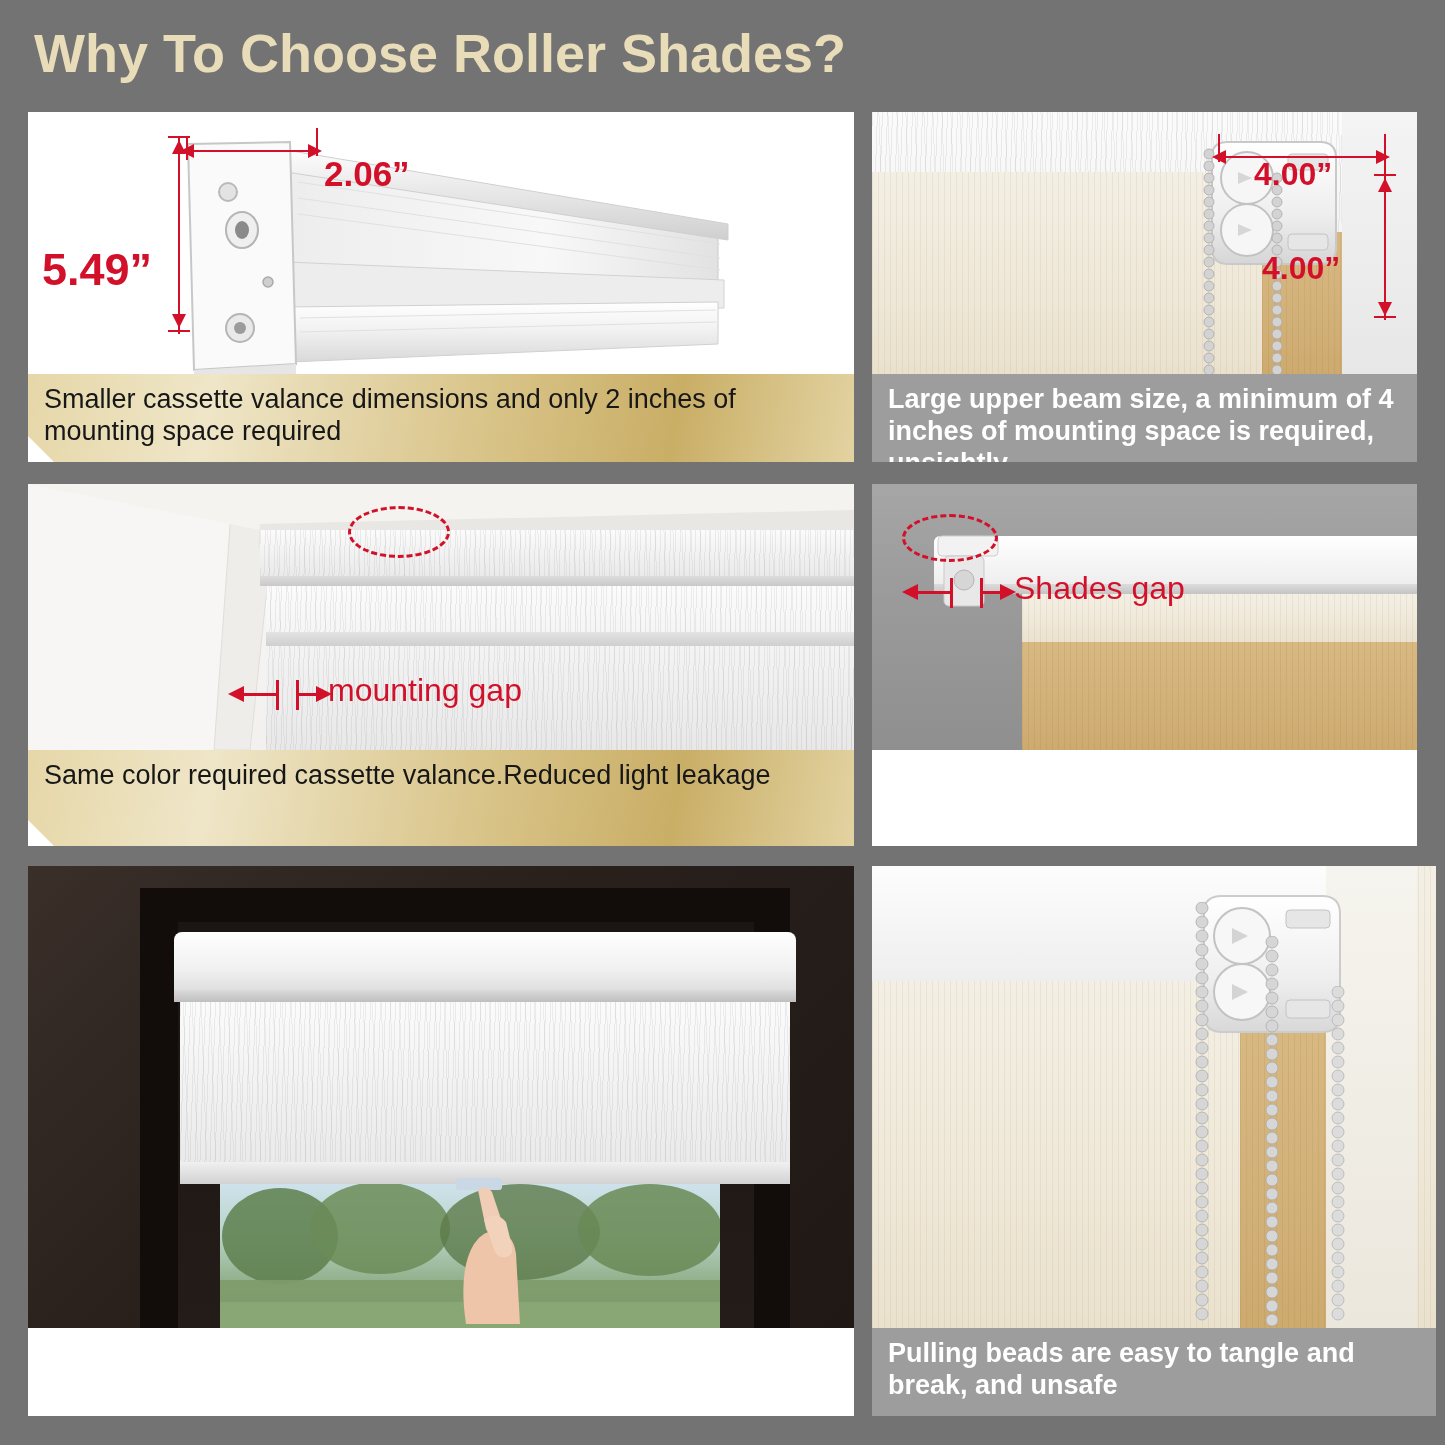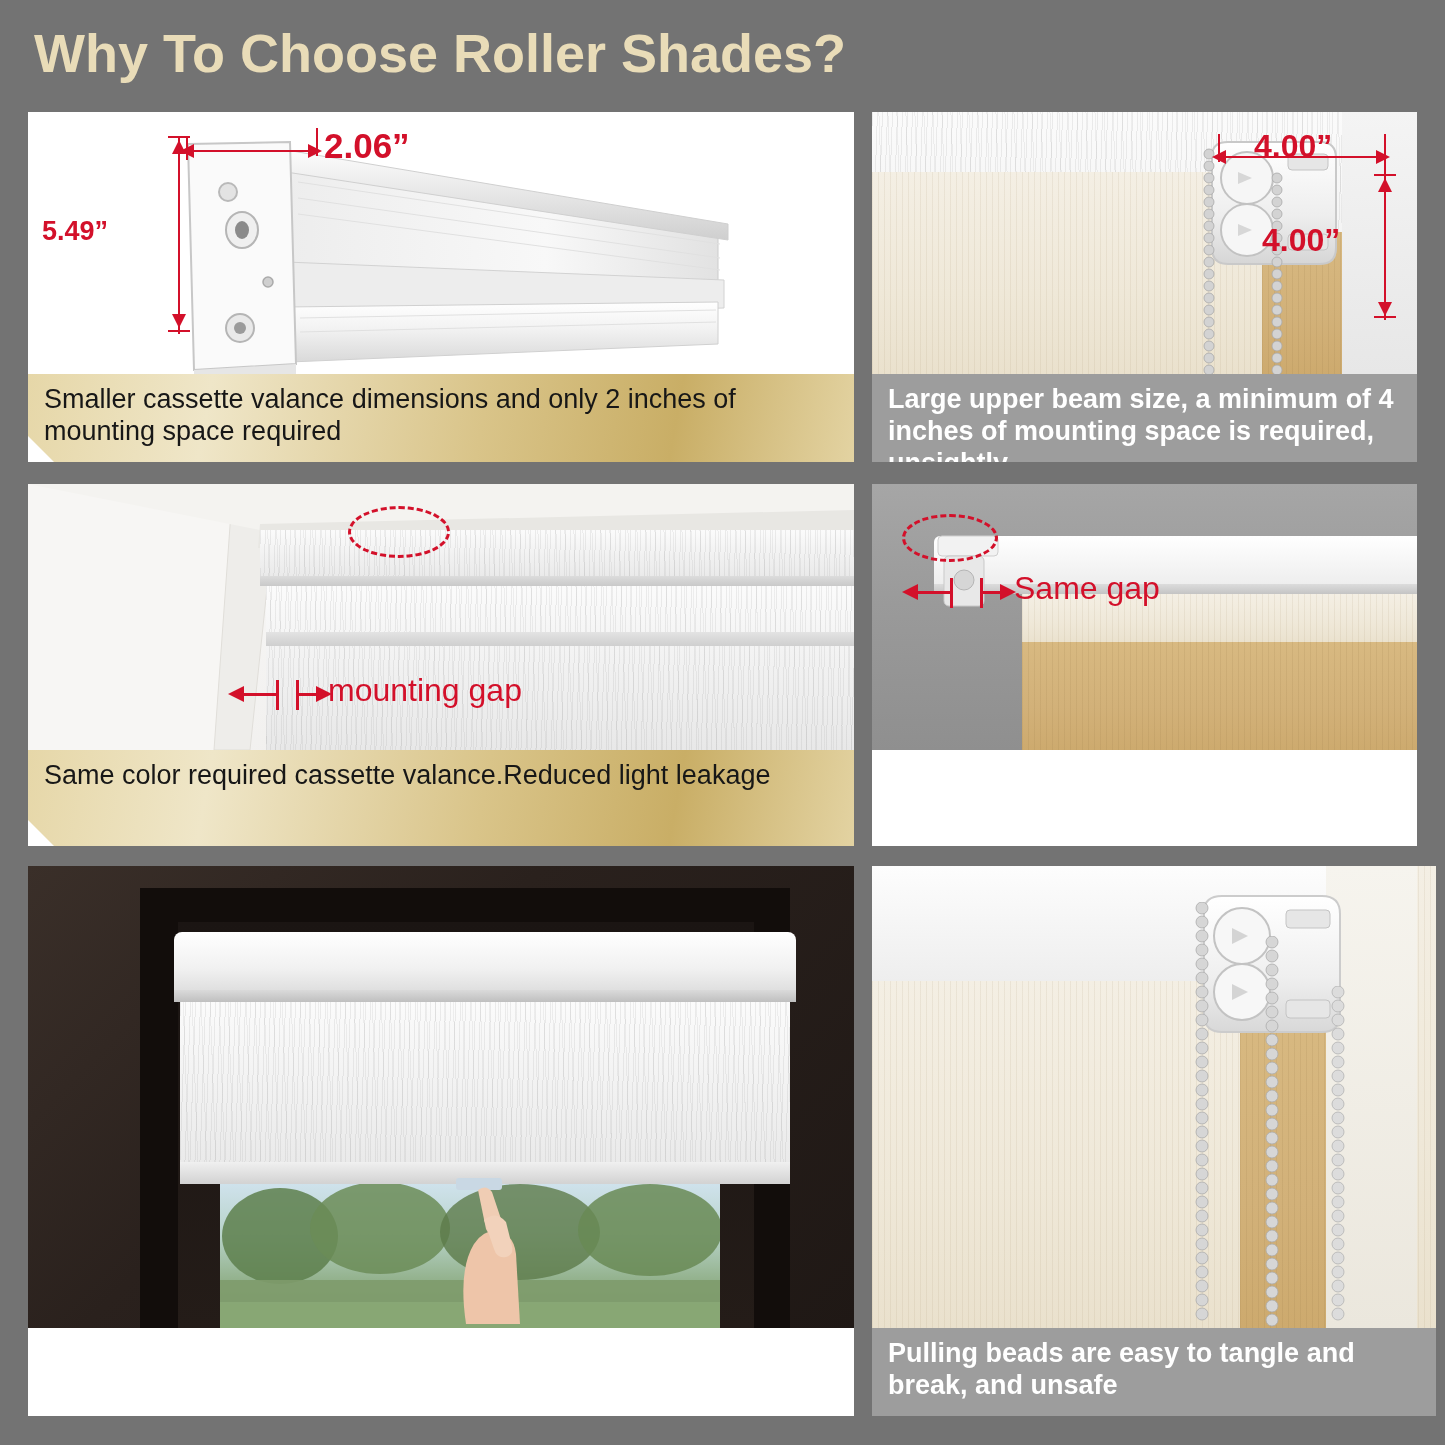--- a/index.html
+++ b/index.html
@@ -82,20 +82,21 @@
       repeating-linear-gradient(90deg, rgba(150,120,70,0.14) 0px, rgba(150,120,70,0.14) 1px, rgba(255,255,255,0) 1px, rgba(255,255,255,0) 6px),
       linear-gradient(180deg,#d8b981 0%, #d2b179 60%, #cdaa6e 100%);
   }
 
   
   .dim-label {
     position: absolute;
     color: #d3102a;
     font-weight: bold;
     white-space: nowrap;
+    margin-top: 28px;
   }
   .ann-red {
     position: absolute;
     color: #d3102a;
     font-weight: normal;
     white-space: nowrap;
   }
   .redline {
     position: absolute;
     background: #d3102a;
@@ -174,21 +175,21 @@
       <div>
         <div class="redline" style="left:150px; top:24px; width:2px; height:198px;"></div>
         <div class="redline" style="left:140px; top:24px; width:22px; height:2px;"></div>
         <div class="redline" style="left:140px; top:218px; width:22px; height:2px;"></div>
         <svg style="position:absolute; left:144px; top:28px;" width="14" height="16" viewBox="0 0 14 16">
             <polygon points="7,0 0,14 14,14" fill="#d3102a"></polygon>
           </svg>
         <svg style="position:absolute; left:144px; top:200px;" width="14" height="16" viewBox="0 0 14 16">
             <polygon points="7,16 0,2 14,2" fill="#d3102a"></polygon>
           </svg>
-        <div class="dim-label" style="left:14px; top:104px; font-size:27px;">5.49”</div>
+        <div class="dim-label" style="left:14px; top:104px; font-size:45px;">5.49”</div>
       </div>
     </div>
     <div class="caption gold clip" style="height:88px;">Smaller cassette valance dimensions and only 2 inches of mounting space required</div>
   </div>
 
   <div class="card" style="left:872px; top:112px; width:545px; height:350px;">
     <div class="photo fabric-white" style="height:334px;">
 
       <div style="position:absolute; left:0; top:60px; width:390px; height:202px;" class="fabric-cream"></div>
 
@@ -347,21 +348,21 @@
         <div class="redline" style="left:78px; top:94px; width:3px; height:30px;"></div>
         <div class="redline" style="left:108px; top:94px; width:3px; height:30px;"></div>
         <div class="redline" style="left:36px; top:107px; width:44px; height:3px;"></div>
         <div class="redline" style="left:110px; top:107px; width:20px; height:3px;"></div>
         <svg style="position:absolute; left:30px; top:100px;" width="18" height="16" viewBox="0 0 18 16">
             <polygon points="0,8 16,0 16,16" fill="#d3102a"></polygon>
           </svg>
         <svg style="position:absolute; left:126px; top:100px;" width="18" height="16" viewBox="0 0 18 16">
             <polygon points="18,8 2,0 2,16" fill="#d3102a"></polygon>
           </svg>
-        <div class="ann-red" style="left:142px; top:86px; font-size:32px;">Same gap</div>
+        <div class="ann-red" style="left:142px; top:86px; font-size:32px;">Shades gap</div>
       </div>
     </div>
   </div>
 
   <div class="card" style="left:28px; top:866px; width:826px; height:550px;">
     <div class="photo" style="height:462px; background:#2a2320;">
 
       <div style="position:absolute; left:0; top:0; width:826px; height:462px; background:linear-gradient(135deg,#3a2f29 0%,#2a211d 40%,#1f1815 100%);"></div>
 
       <div style="position:absolute; left:112px; top:22px; width:650px; height:440px; background:#120d0b;"></div>

